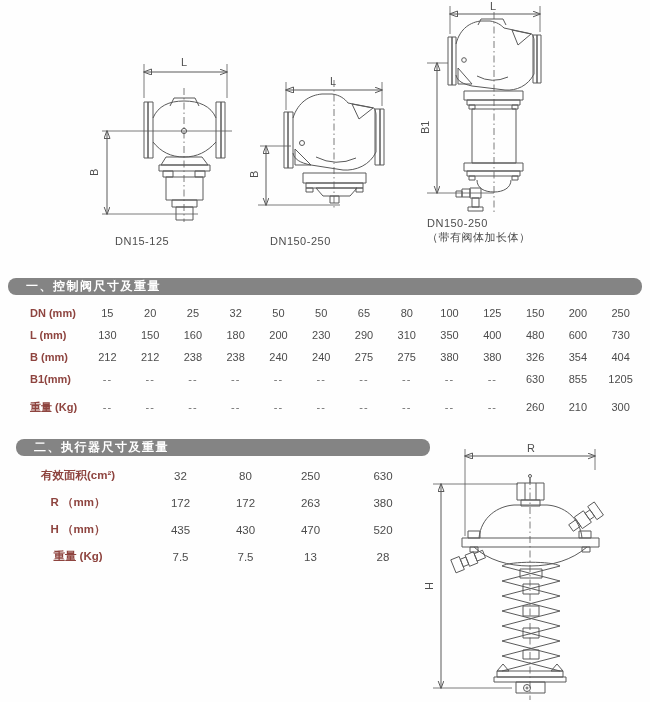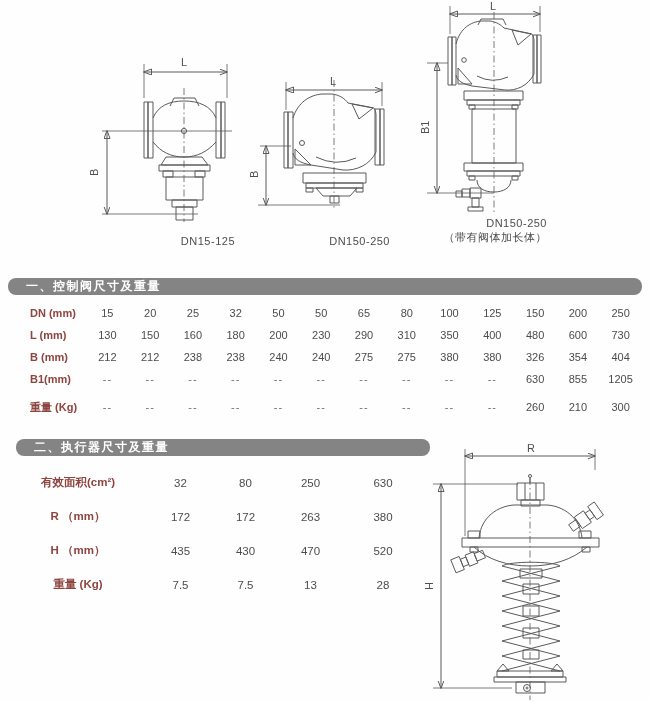--- a/index.html
+++ b/index.html
@@ -6,30 +6,30 @@
   body{background:#e8e8e8;font-family:"Liberation Sans","DejaVu Sans",sans-serif;}
   .page{position:relative;width:650px;height:702px;background:#fefefe;margin:0 auto;overflow:hidden;}
   
   #draw{position:absolute;left:0;top:0;z-index:0;}
   #draw line,#draw path,#draw rect,#draw circle,#draw polyline{
     stroke:var(--line-gray,#5a5a5a);fill:none;stroke-width:1;vector-effect:non-scaling-stroke;}
   #draw .cl{stroke-dasharray:7 3 1.5 3;stroke-width:0.8;}
   #draw .thin{stroke-width:0.8;}
   #draw text{fill:#4f4f4f;stroke:none;font-size:11px;font-family:"Liberation Sans","DejaVu Sans",sans-serif;}
   
-  .cap{position:absolute;z-index:1;width:120px;text-align:right;font-size:11px;color:#4d4d4d;line-height:14px;letter-spacing:0.5px;}
+  .cap{position:absolute;z-index:1;width:120px;text-align:left;font-size:11px;color:#4d4d4d;line-height:14px;letter-spacing:0.5px;}
   
   .bar{position:absolute;z-index:2;height:17px;line-height:17px;background:var(--header-bar,#848484);
        color:var(--header-text,#fff);font-size:12px;font-weight:bold;letter-spacing:1.5px;padding-left:18px;border-radius:8px;}
   
   .tbl{position:absolute;z-index:2;}
   .trow{display:grid;align-items:center;}
   .t1 .trow{grid-template-columns:78px repeat(13,1fr);height:22px;}
   .t1 .trow:last-child{margin-top:6px;}
-  .t2 .trow{grid-template-columns:140px 65px 65px 65px 80px;height:27px;margin-top:7px;}
+  .t2 .trow{grid-template-columns:140px 65px 65px 65px 80px;height:27px;}
   .rlabel{font-weight:bold;color:var(--label-red,#8e443f);font-size:11px;white-space:nowrap;}
   .t1 .rlabel{padding-left:22px;}
   .t2 .rlabel{text-align:center;font-size:11.5px;}
   .cell{text-align:center;color:var(--value-gray,#4c4c4c);font-size:11px;}
   .t2 .cell{font-size:11.5px;}
   .cell.dash{color:#6f6f6f;letter-spacing:1px;}
 </style>
 </head>
 <body>
 

